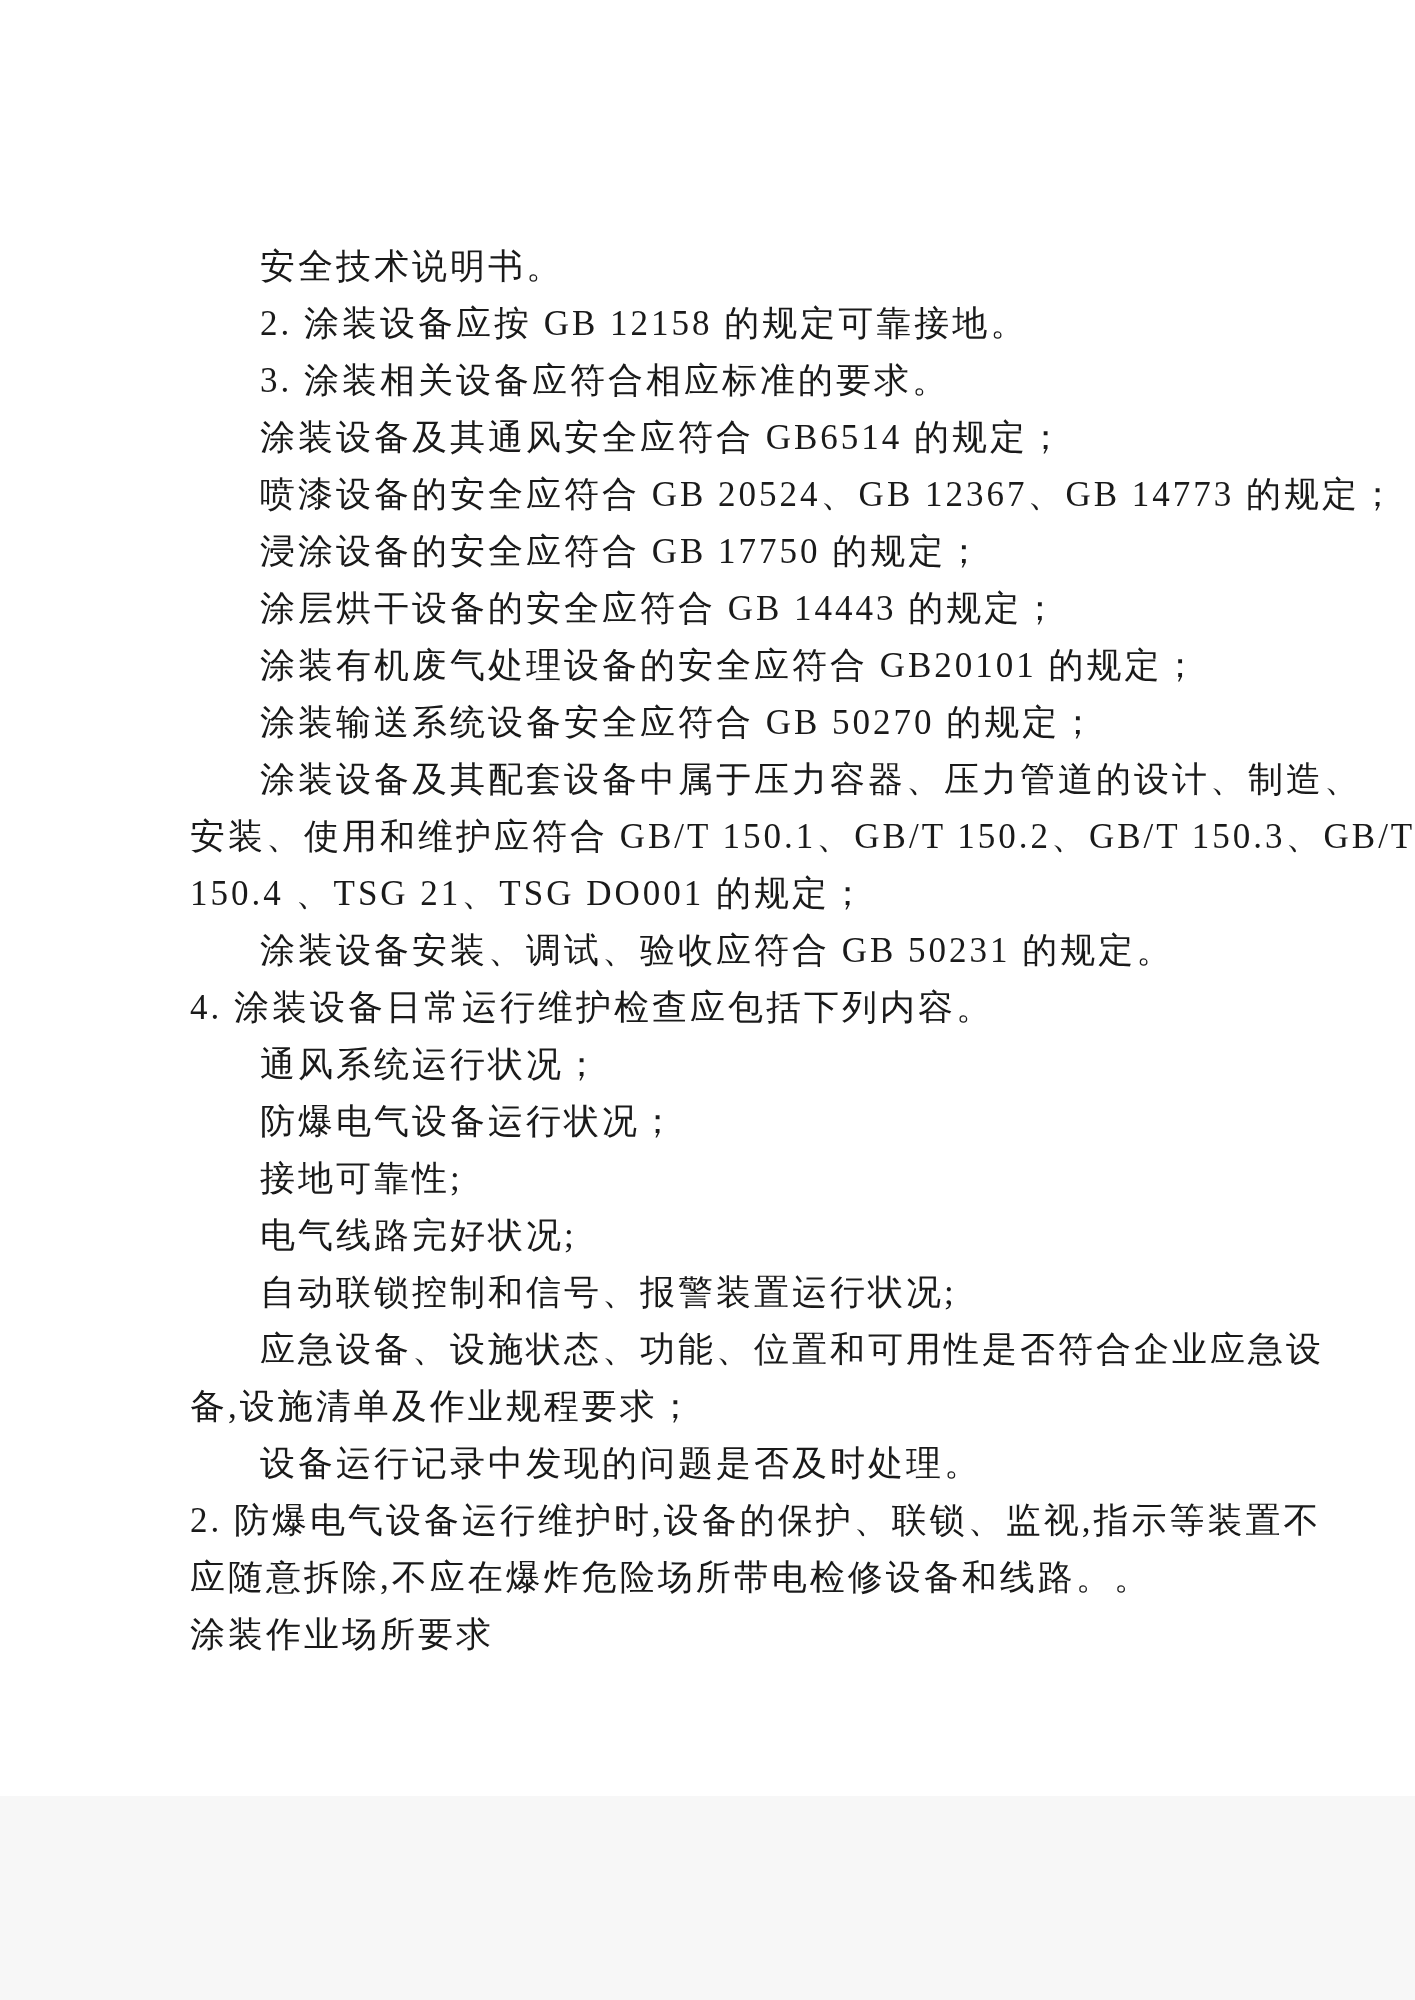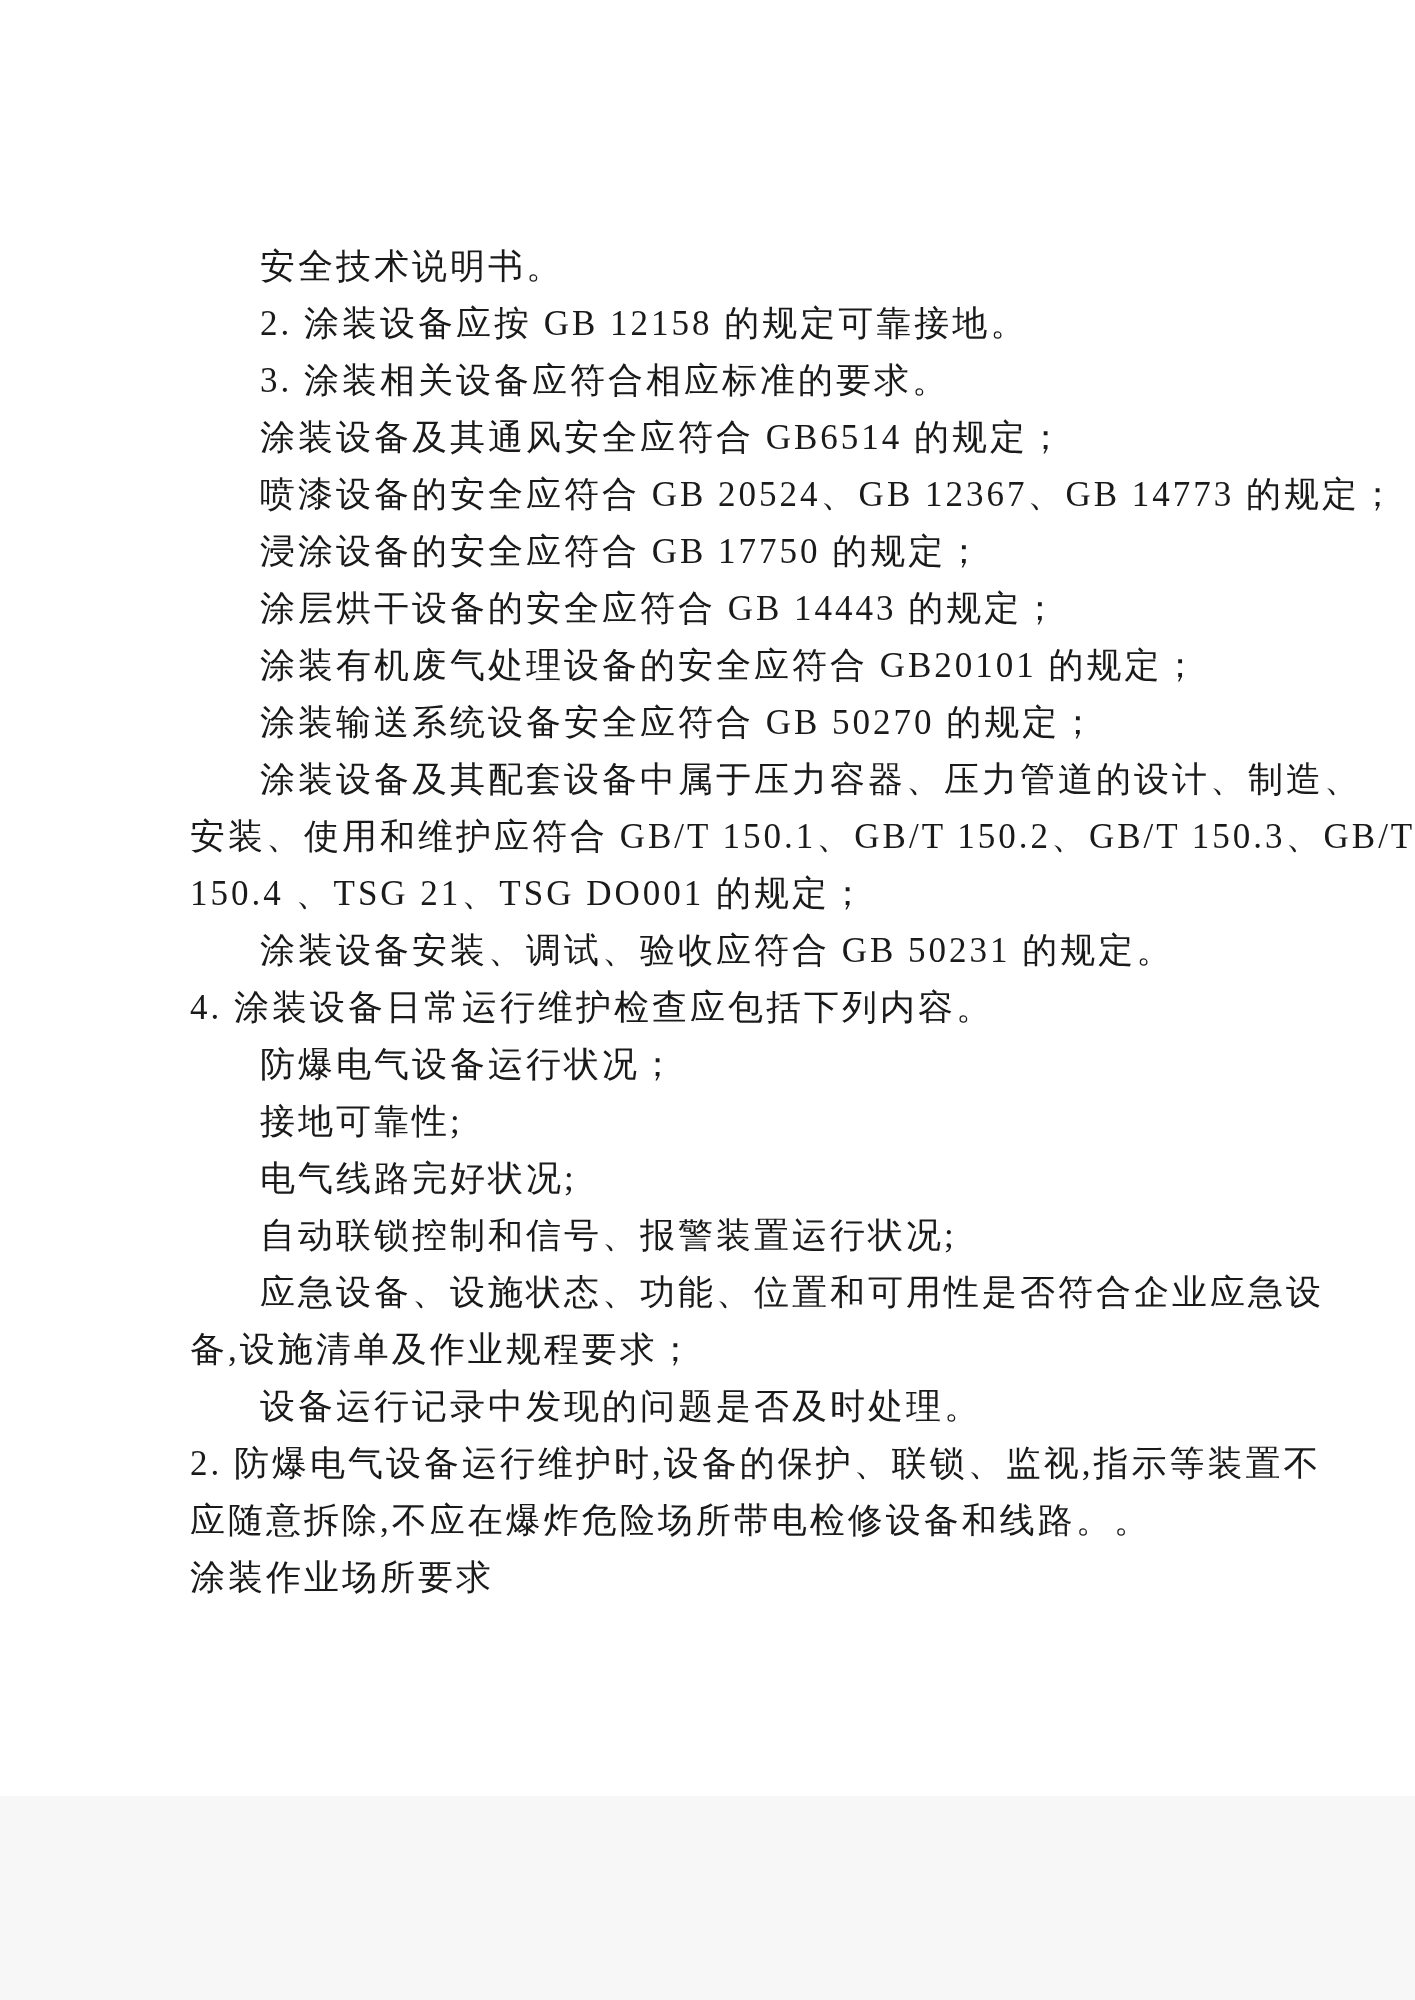--- a/index.html
+++ b/index.html
@@ -61,20 +61,21 @@
     <p class="line indent">喷漆设备的安全应符合 GB 20524、GB 12367、GB 14773 的规定；</p>
     <p class="line indent">浸涂设备的安全应符合 GB 17750 的规定；</p>
     <p class="line indent">涂层烘干设备的安全应符合 GB 14443 的规定；</p>
     <p class="line indent">涂装有机废气处理设备的安全应符合 GB20101 的规定；</p>
     <p class="line indent">涂装输送系统设备安全应符合 GB 50270 的规定；</p>
     <p class="line indent">涂装设备及其配套设备中属于压力容器、压力管道的设计、制造、</p>
     <p class="line">安装、使用和维护应符合 GB/T 150.1、GB/T 150.2、GB/T 150.3、GB/T</p>
     <p class="line">150.4 、TSG 21、TSG DO001 的规定；</p>
     <p class="line indent">涂装设备安装、调试、验收应符合 GB 50231 的规定。</p>
     <p class="line">4. 涂装设备日常运行维护检查应包括下列内容。</p>
+    <p class="line indent">通风系统运行状况；</p>
     <p class="line indent">防爆电气设备运行状况；</p>
     <p class="line indent">接地可靠性;</p>
     <p class="line indent">电气线路完好状况;</p>
     <p class="line indent">自动联锁控制和信号、报警装置运行状况;</p>
     <p class="line indent">应急设备、设施状态、功能、位置和可用性是否符合企业应急设</p>
     <p class="line">备,设施清单及作业规程要求；</p>
     <p class="line indent">设备运行记录中发现的问题是否及时处理。</p>
     <p class="line">2. 防爆电气设备运行维护时,设备的保护、联锁、监视,指示等装置不</p>
     <p class="line">应随意拆除,不应在爆炸危险场所带电检修设备和线路。。</p>
     <p class="line">涂装作业场所要求</p>

